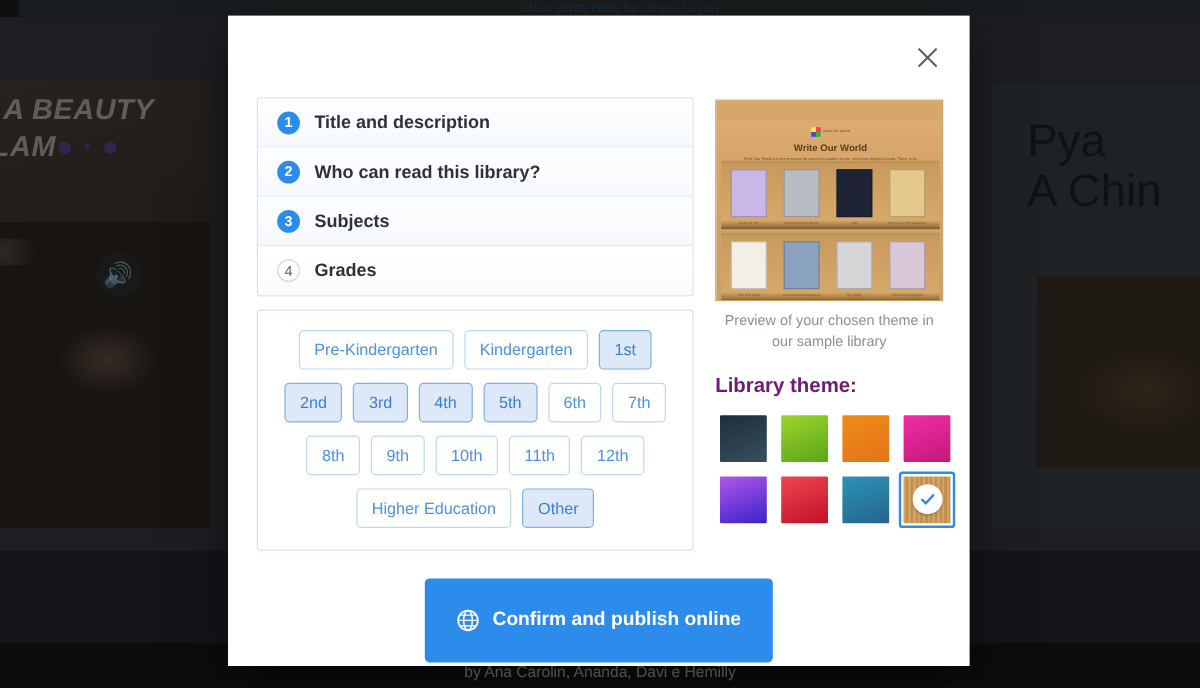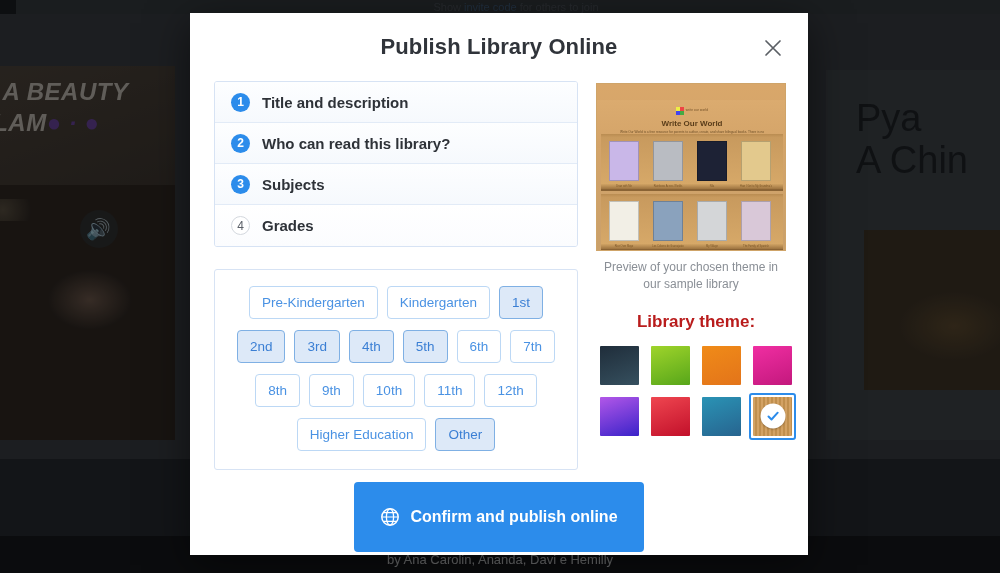--- a/index.html
+++ b/index.html
@@ -154,21 +154,21 @@
     flex: 0 0 19px;
   }
   .step-badge.pending {
     background: #ffffff; color: #5b6068;
     border: 1px solid #d4d8de; font-weight: normal;
   }
   .step-label { font-size: 15px; color: #2e3238; font-weight: bold; }
 
   
   .grades-panel {
-    margin-top: 22px;
+    margin-top: 11px;
     border: 1px solid #d7e3f4;
     border-radius: 3px;
     padding: 16px 14px 18px;
     background: #fff;
   }
   .chip-row {
     display: flex; justify-content: center; gap: 9px; margin-bottom: 11px;
   }
   .chip-row:last-child { margin-bottom: 0; }
   .chip {
@@ -216,21 +216,21 @@
     border: .5px solid rgba(0,0,0,.2);
   }
   .tp-cap { position: absolute; bottom: 1px; font-size: 2.6px; color: #7a5526;
     width: 34px; text-align: center; }
 
   .preview-caption {
     width: 190px; margin-top: 8px;
     text-align: center; font-size: 12px; color: #8a8f96; line-height: 1.45;
   }
   .theme-heading {
-    margin-top: 18px; font-size: 17px; font-weight: bold; color: #b91c1c; text-align: center;
+    margin-top: 18px; font-size: 17px; font-weight: bold; color: #701a75;
   }
   .swatch-grid {
     margin-top: 10px;
     display: grid; grid-template-columns: repeat(4, 47px);
     gap: 4px;
   }
   .swatch-cell {
     width: 47px; height: 47px; padding: 3px;
     border: 1px solid transparent; border-radius: 3px;
     cursor: pointer; position: relative; background: #fff;
@@ -299,21 +299,20 @@
 
   <div class="bg-footerstrip"></div>
   <div class="bg-byline">by Ana Carolin, Ananda, Davi e Hemilly</div>
 </div>
 
 <div class="scrim"></div>
 
 <div class="modal">
 
   <div class="modal-header">
-    <div class="modal-title">Publish Library Online</div>
     <button class="close-btn" aria-label="Close">
       <svg width="18" height="18" viewBox="0 0 18 18">
         <path d="M2 2 L16 16 M16 2 L2 16" stroke="#5b5f65" stroke-width="1.7" fill="none" stroke-linecap="round"></path>
       </svg>
     </button>
   </div>
 
   <div class="modal-body">
 
     <div class="left-col">

